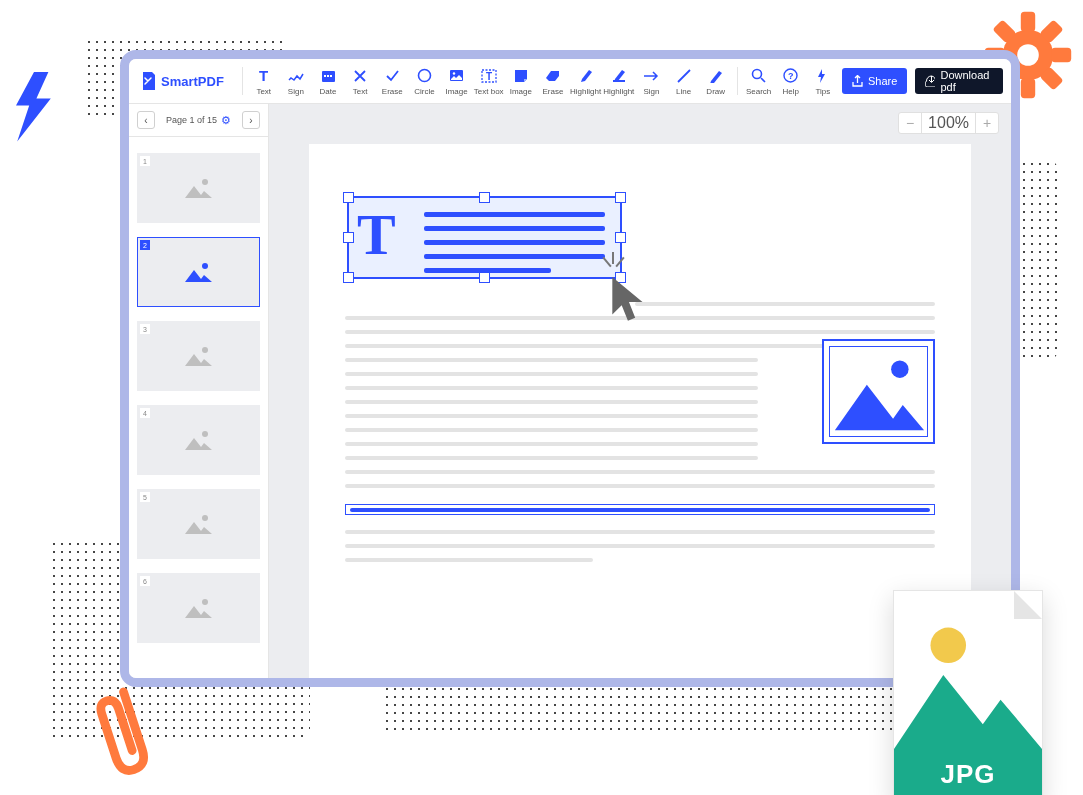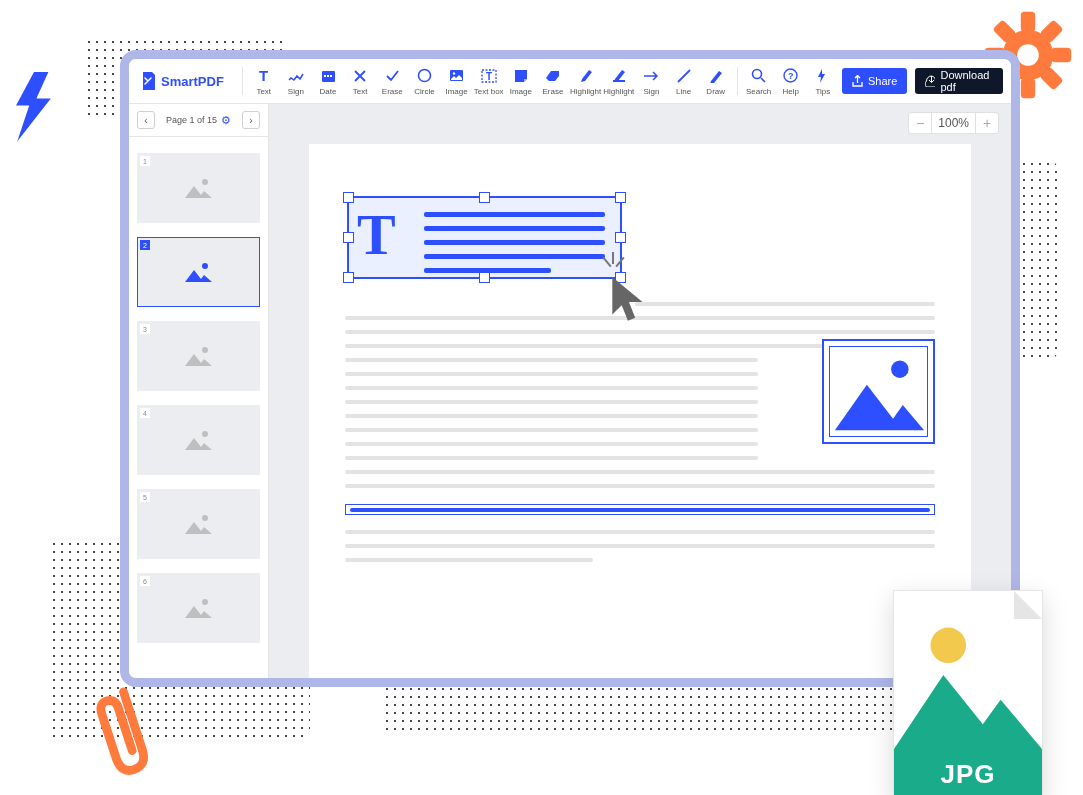--- a/index.html
+++ b/index.html
@@ -33,21 +33,21 @@
 .pglbl{font-size:9px;color:#555;display:flex;align-items:center;gap:4px}
 .gear-sm{color:#2e4fff;font-size:11px}
 .thumbs{flex:1;overflow:hidden;padding:16px 8px;display:flex;flex-direction:column;gap:14px}
 .thumb{position:relative;height:70px;background:#ecedf0;border:1px solid #ecedf0;display:flex;align-items:center;justify-content:center}
 .thumb.active{border:1.5px solid #2e4fff}
 .thumb .num{position:absolute;top:2px;left:2px;width:10px;height:10px;background:#fff;font-size:7px;display:flex;align-items:center;justify-content:center;color:#888}
 .thumb.active .num{background:#2e4fff;color:#fff}
 .canvas{flex:1;position:relative;background:#ecedf0}
 .zoom{position:absolute;top:8px;right:12px;height:22px;background:#fff;border:1px solid #e0e0e0;border-radius:3px;display:flex;align-items:center}
 .zbtn{width:22px;height:100%;display:flex;align-items:center;justify-content:center;color:#aaa;font-size:14px;cursor:pointer}
-.zlbl{font-size:12px;color:#555;padding:0 6px;border-left:1px solid #e0e0e0;border-right:1px solid #e0e0e0;height:100%;display:flex;align-items:center}
+.zlbl{font-size:16px;color:#555;padding:0 6px;border-left:1px solid #e0e0e0;border-right:1px solid #e0e0e0;height:100%;display:flex;align-items:center}
 .page{position:absolute;top:40px;left:40px;right:40px;bottom:0;background:#fff;padding:50px 36px}
 .textbox{position:absolute;top:52px;left:38px;width:275px;height:83px;border:2px solid #2e4fff;background:#eaf0ff}
 .handle{position:absolute;width:11px;height:11px;background:#fff;border:1.5px solid #2e4fff}
 .h-tl{top:-6px;left:-6px}.h-tm{top:-6px;left:50%;margin-left:-6px}.h-tr{top:-6px;right:-6px}
 .h-ml{top:50%;left:-6px;margin-top:-6px}.h-mr{top:50%;right:-6px;margin-top:-6px}
 .h-bl{bottom:-6px;left:-6px}.h-bm{bottom:-6px;left:50%;margin-left:-6px}.h-br{bottom:-6px;right:-6px}
 .bigT{position:absolute;left:8px;top:8px;font-size:58px;line-height:1;font-family:Georgia,serif;color:#2e4fff;font-weight:600}
 .lines{position:absolute;left:75px;right:15px;top:14px;display:flex;flex-direction:column;gap:9px}
 .lines div{height:5px;background:#2e4fff;border-radius:2px}
 .paratext{display:flex;flex-direction:column;gap:10px;margin-top:108px}

